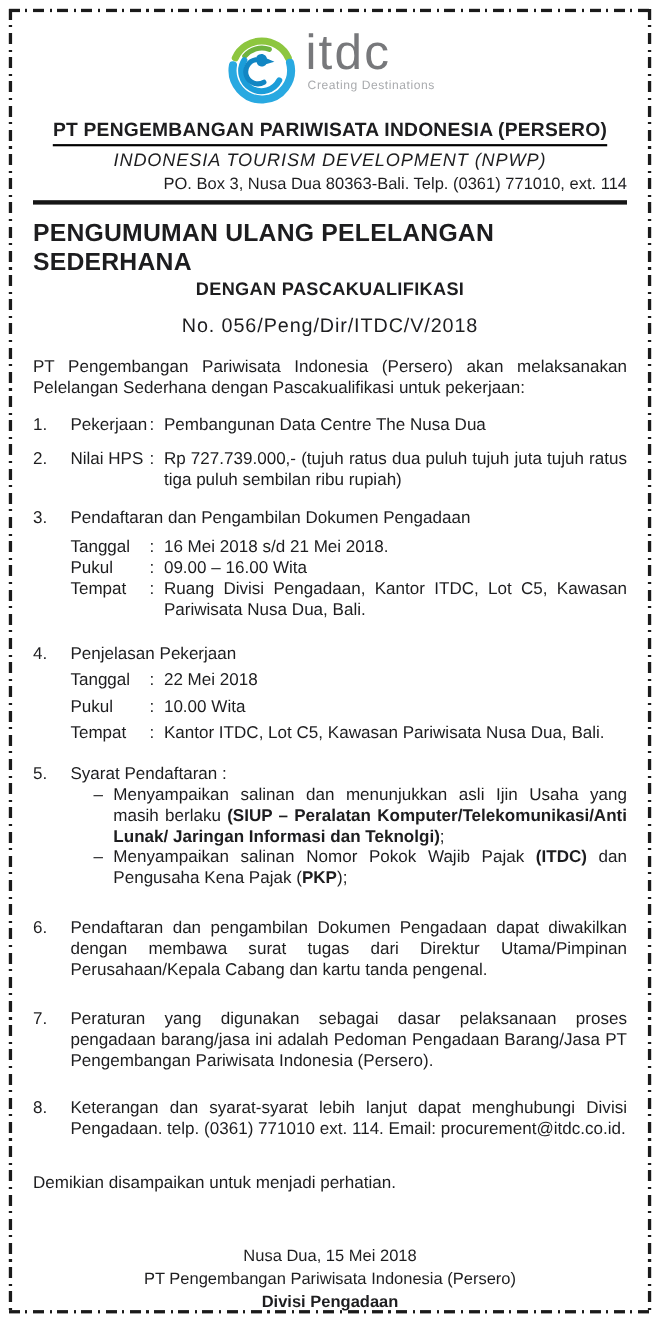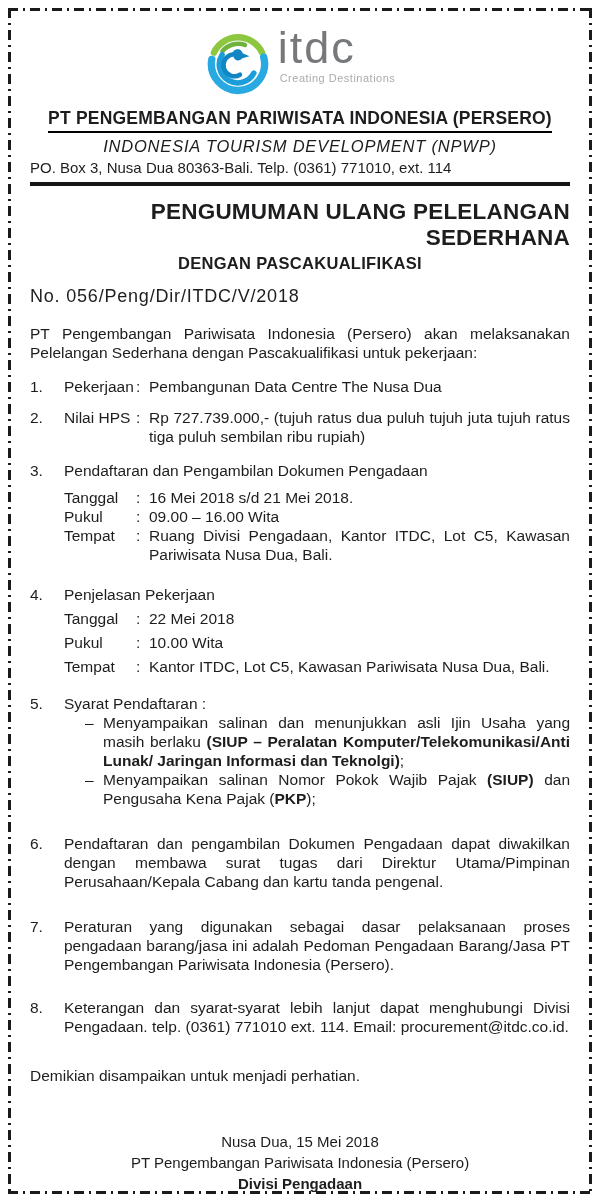--- a/index.html
+++ b/index.html
@@ -24,27 +24,27 @@
 
   
   .logo-row { display:flex; justify-content:center; align-items:flex-start; gap:7px; margin-top:6px; }
   .logo-col { display:flex; flex-direction:column; align-items:flex-start; }
   .brand-word { font-size:45px; line-height:0.92; color:#77787b; letter-spacing:2px; font-weight:400; }
   .brand-tagline { font-size:11px; color:#a9abae; letter-spacing:0.5px; margin-top:4px; padding-left:2px; }
 
   .company { text-align:center; margin-top:9px; font-size:17.5px; font-weight:700; letter-spacing:0.2px; }
   .company span { border-bottom:2.5px solid #000; padding-bottom:2px; display:inline-block; }
   .english { text-align:center; margin-top:4px; font-size:16.5px; font-style:italic; letter-spacing:0.8px; }
-  .address { text-align:left; margin-top:3px; font-size:15px; }
+  .address { text-align:right; margin-top:3px; font-size:15px; }
   .thick-rule { height:4px; background:#151515; margin-top:6px; }
 
   
-  .title1 { text-align:right; margin-top:13px; font-size:22.5px; font-weight:700; letter-spacing:0.2px; line-height:26px; }
+  .title1 { text-align:left; margin-top:13px; font-size:22.5px; font-weight:700; letter-spacing:0.2px; line-height:26px; }
   .title2 { text-align:center; font-size:16.5px; font-weight:700; letter-spacing:0.3px; line-height:20px; margin-top:2px; }
-  .doc-no { text-align:left; margin-top:13px; font-size:18px; letter-spacing:0.8px; }
+  .doc-no { text-align:center; margin-top:13px; font-size:18px; letter-spacing:0.8px; }
 
   
   .bt { font-size:15.5px; line-height:19px; }
   .just { text-align:justify; }
   .intro { margin-top:17px; }
 
   .item { display:grid; grid-template-columns:34px 1fr; }
   .mt-i1 { margin-top:15px; } .mt-i2 { margin-top:12px; } .mt-i3 { margin-top:15px; }
   .mt-i4 { margin-top:21px; } .mt-i5 { margin-top:18px; } .mt-i6 { margin-top:26px; }
   .mt-i7 { margin-top:26px; } .mt-i8 { margin-top:24px; }
@@ -168,21 +168,21 @@
       <span>5.</span>
       <div>
         <div>Syarat Pendaftaran :</div>
         <div class="bullets">
           <div class="bullet">
             <span>–</span>
             <span class="just"><span>Menyampaikan salinan dan menunjukkan asli Ijin Usaha yang masih berlaku </span><span class="b">(SIUP – Peralatan Komputer/Telekomunikasi/Anti Lunak/ Jaringan Informasi dan Teknolgi)</span><span>;</span></span>
           </div>
           <div class="bullet">
             <span>–</span>
-            <span class="just"><span>Menyampaikan salinan Nomor Pokok Wajib Pajak </span><span class="b">(SIUP)</span><span> dan Pengusaha Kena Pajak (</span><span class="b">PKP</span><span>);</span></span>
+            <span class="just"><span>Menyampaikan salinan Nomor Pokok Wajib Pajak </span><span class="b">(ITDC)</span><span> dan Pengusaha Kena Pajak (</span><span class="b">PKP</span><span>);</span></span>
           </div>
         </div>
       </div>
     </div>
 
     <div class="item bt mt-i6">
       <span>6.</span>
       <div class="just">Pendaftaran dan pengambilan Dokumen Pengadaan dapat diwakilkan dengan membawa surat tugas dari Direktur Utama/Pimpinan Perusahaan/Kepala Cabang dan kartu tanda pengenal.</div>
     </div>
 

